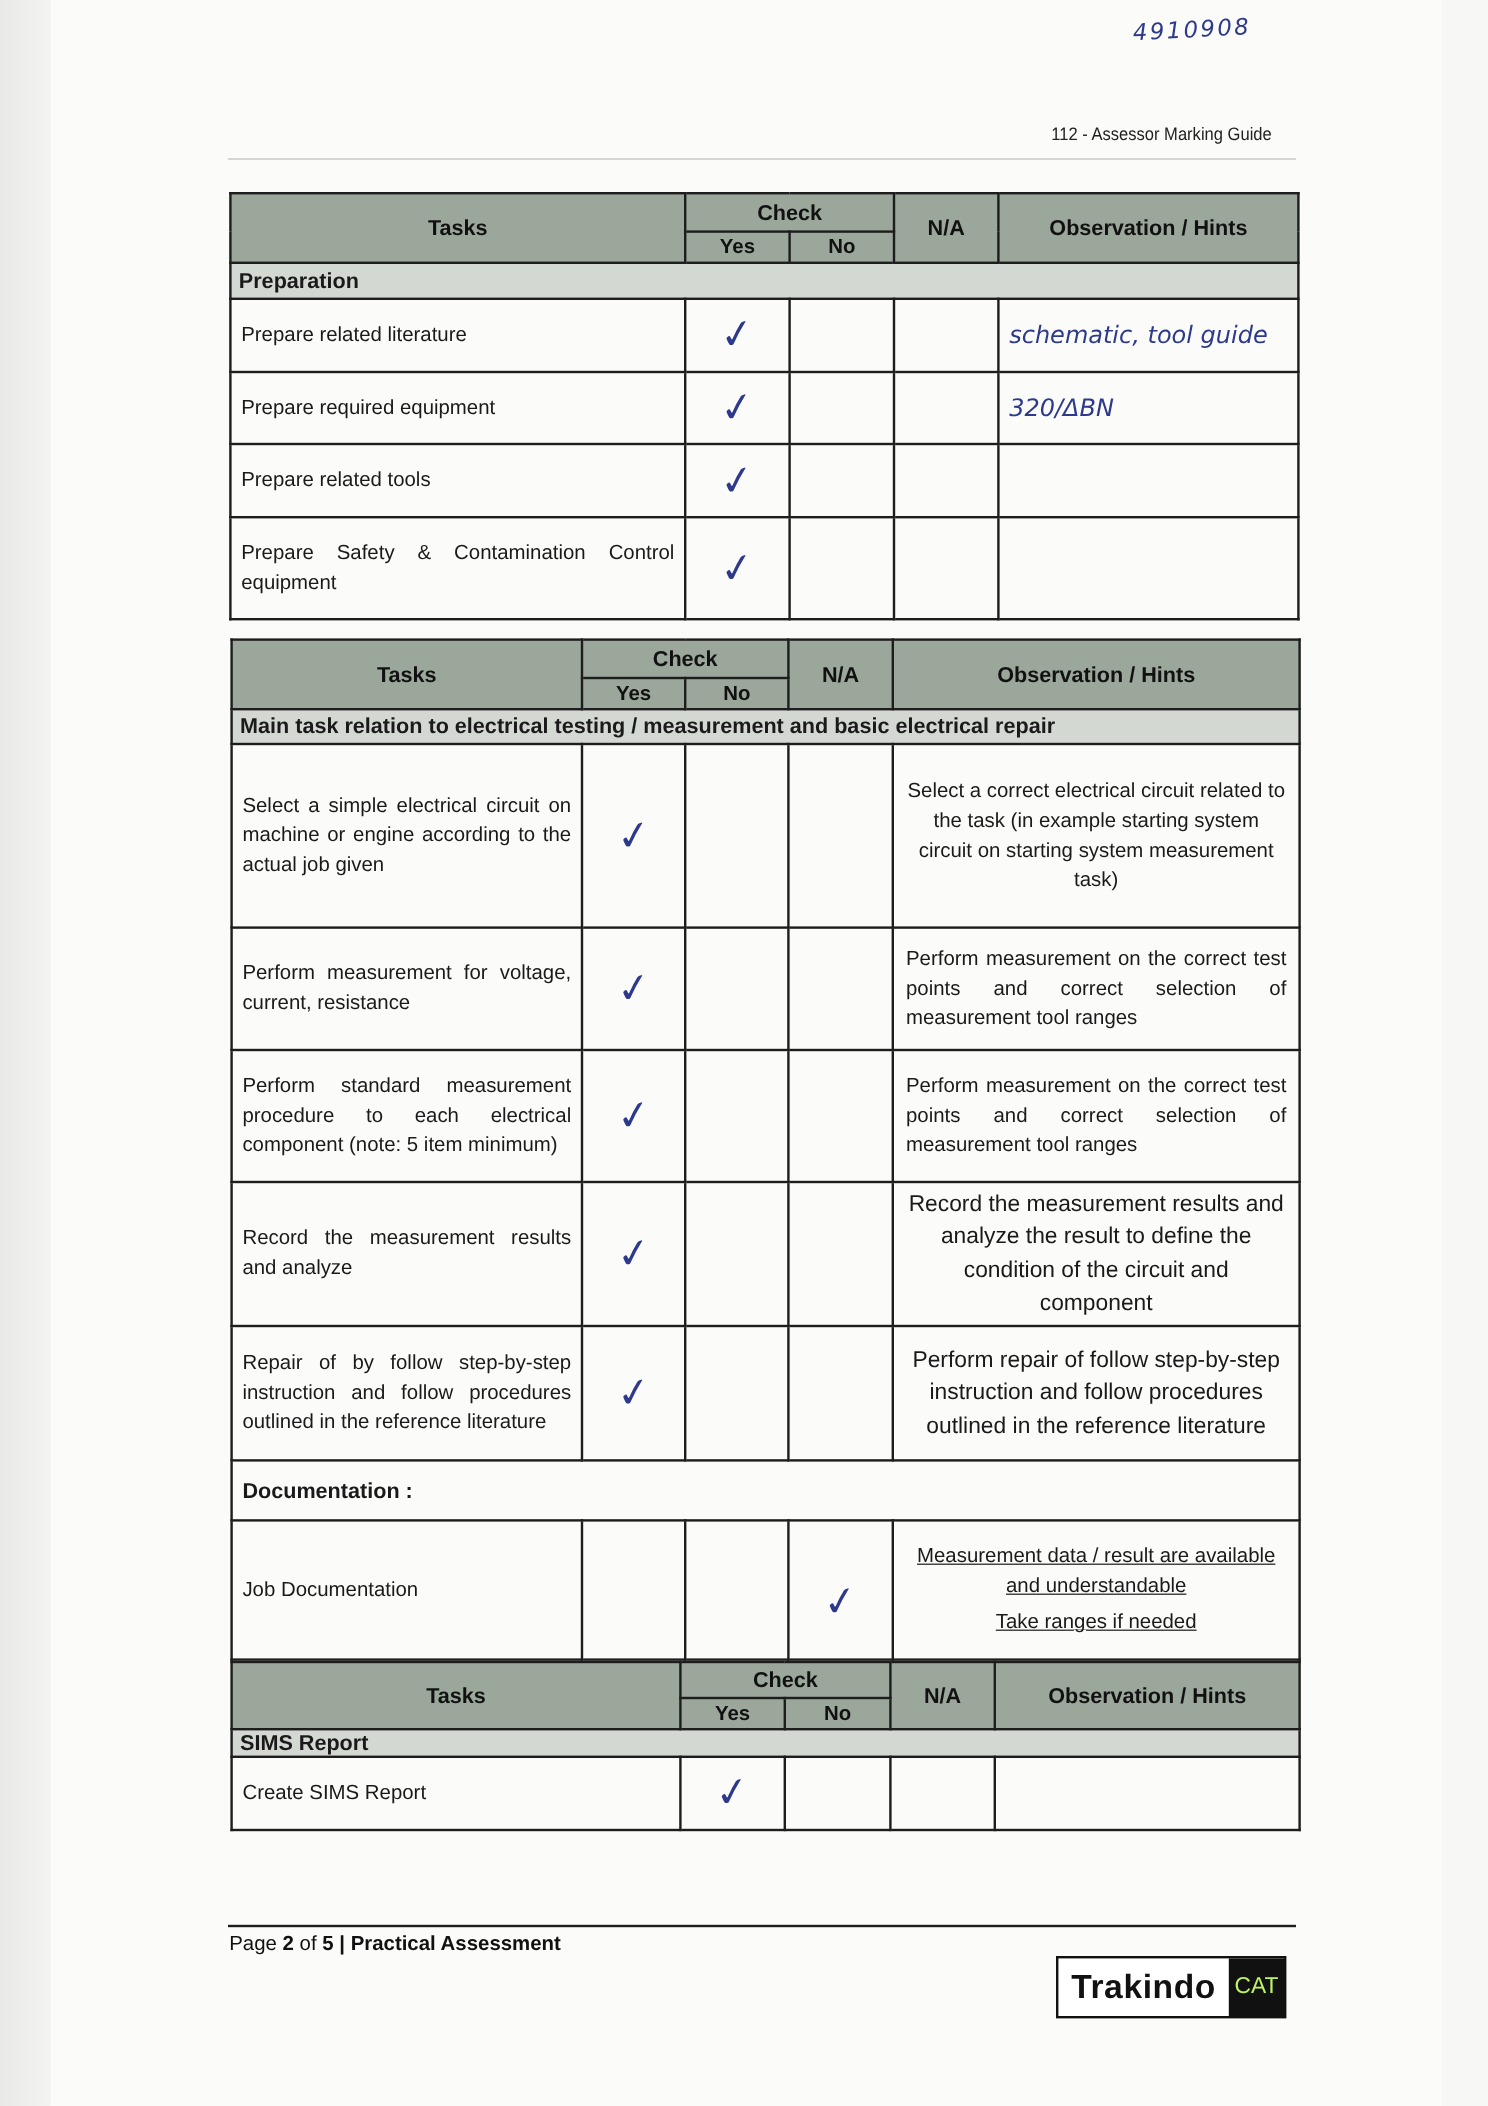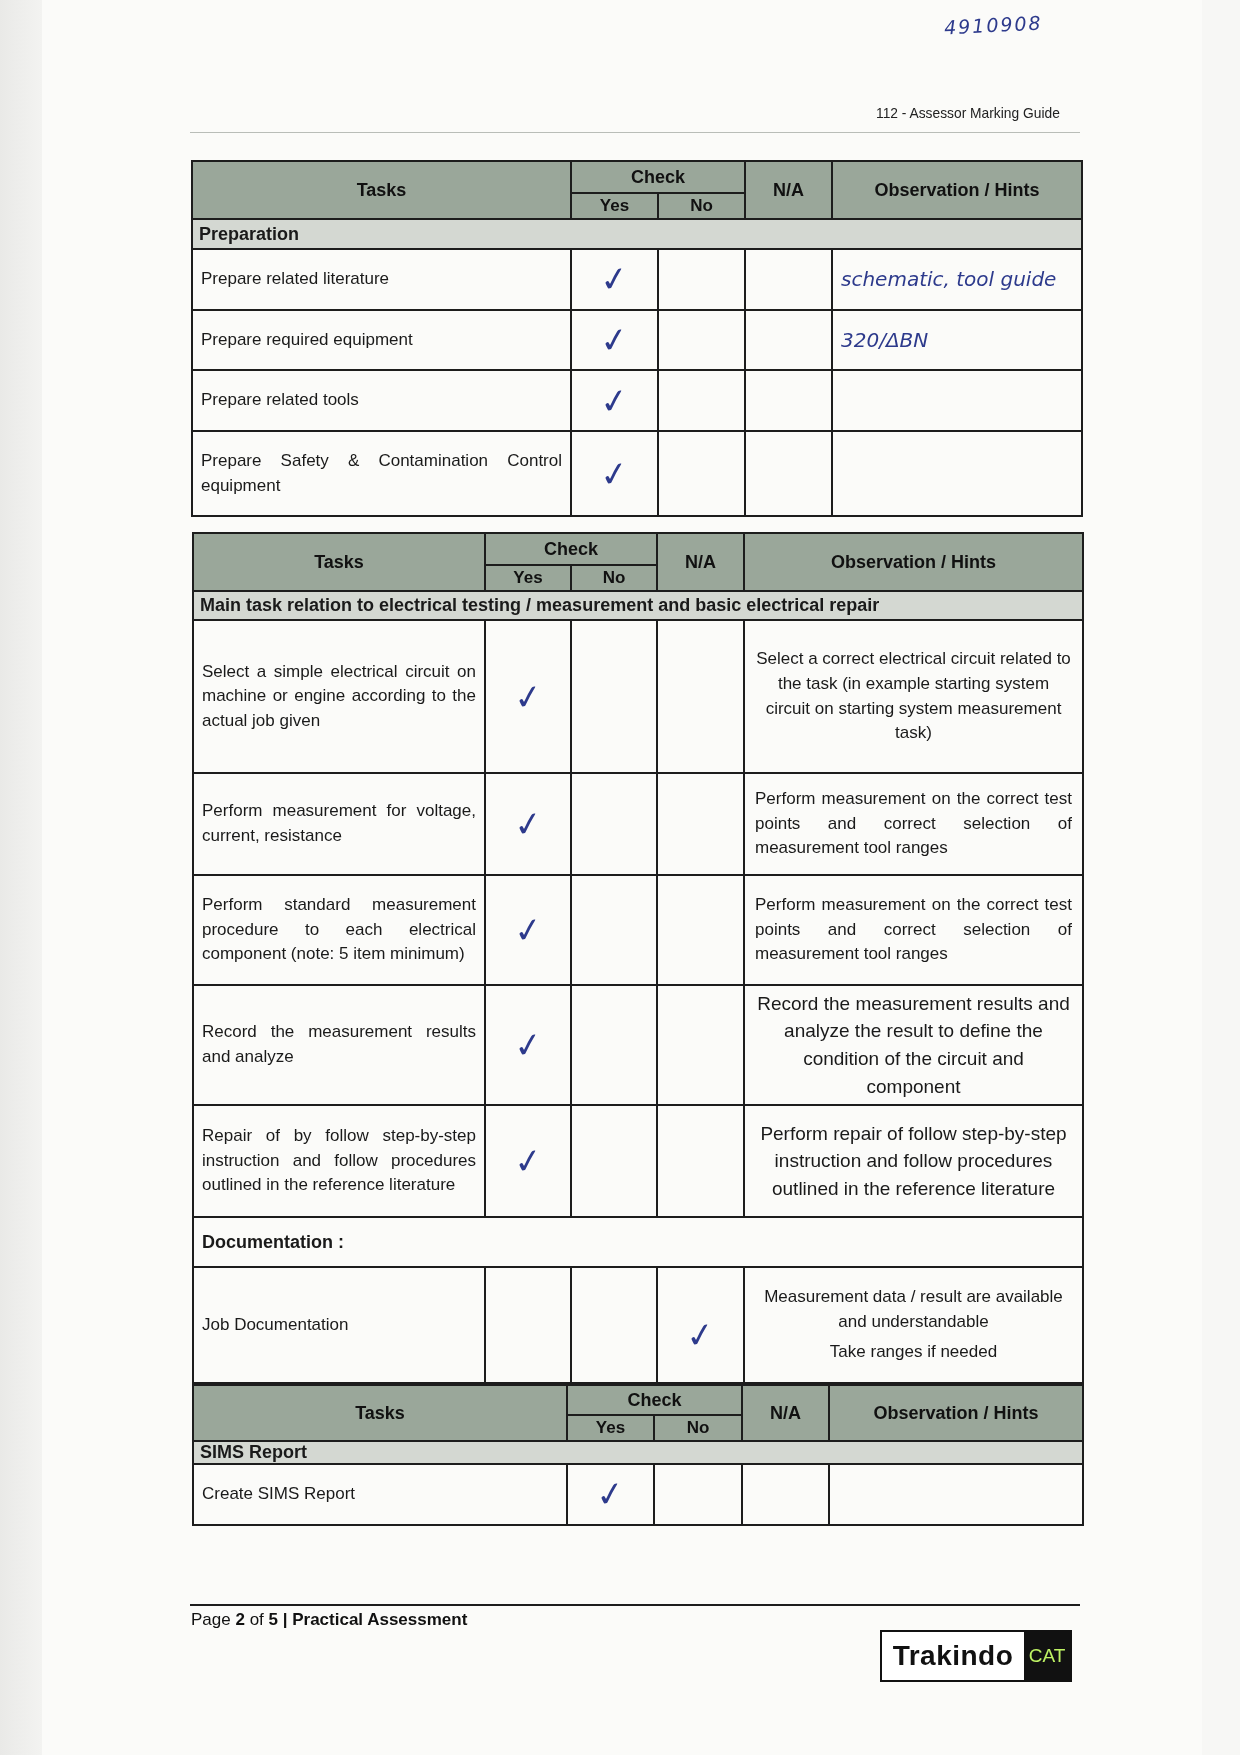--- a/index.html
+++ b/index.html
@@ -85,21 +85,21 @@
       color: #2d3a8c;
       font-size: 34px;
       line-height: 1;
       transform: rotate(-8deg);
     }
     .hw-cell {
       font-size: 20px;
       padding-left: 8px;
       white-space: nowrap;
     }
-    .hint-line { display: block; }
+    .hint-line { display: block; text-decoration: underline; }
     .hint-line + .hint-line { margin-top: 6px; }
 
     .footer-rule {
       position: absolute; left: 190px; top: 1604px; width: 890px; height: 2px;
       background: #1d1d1d;
     }
     .footer-text {
       position: absolute; left: 191px; top: 1610px;
       font-size: 17px; font-weight: bold; color: #111;
     }

